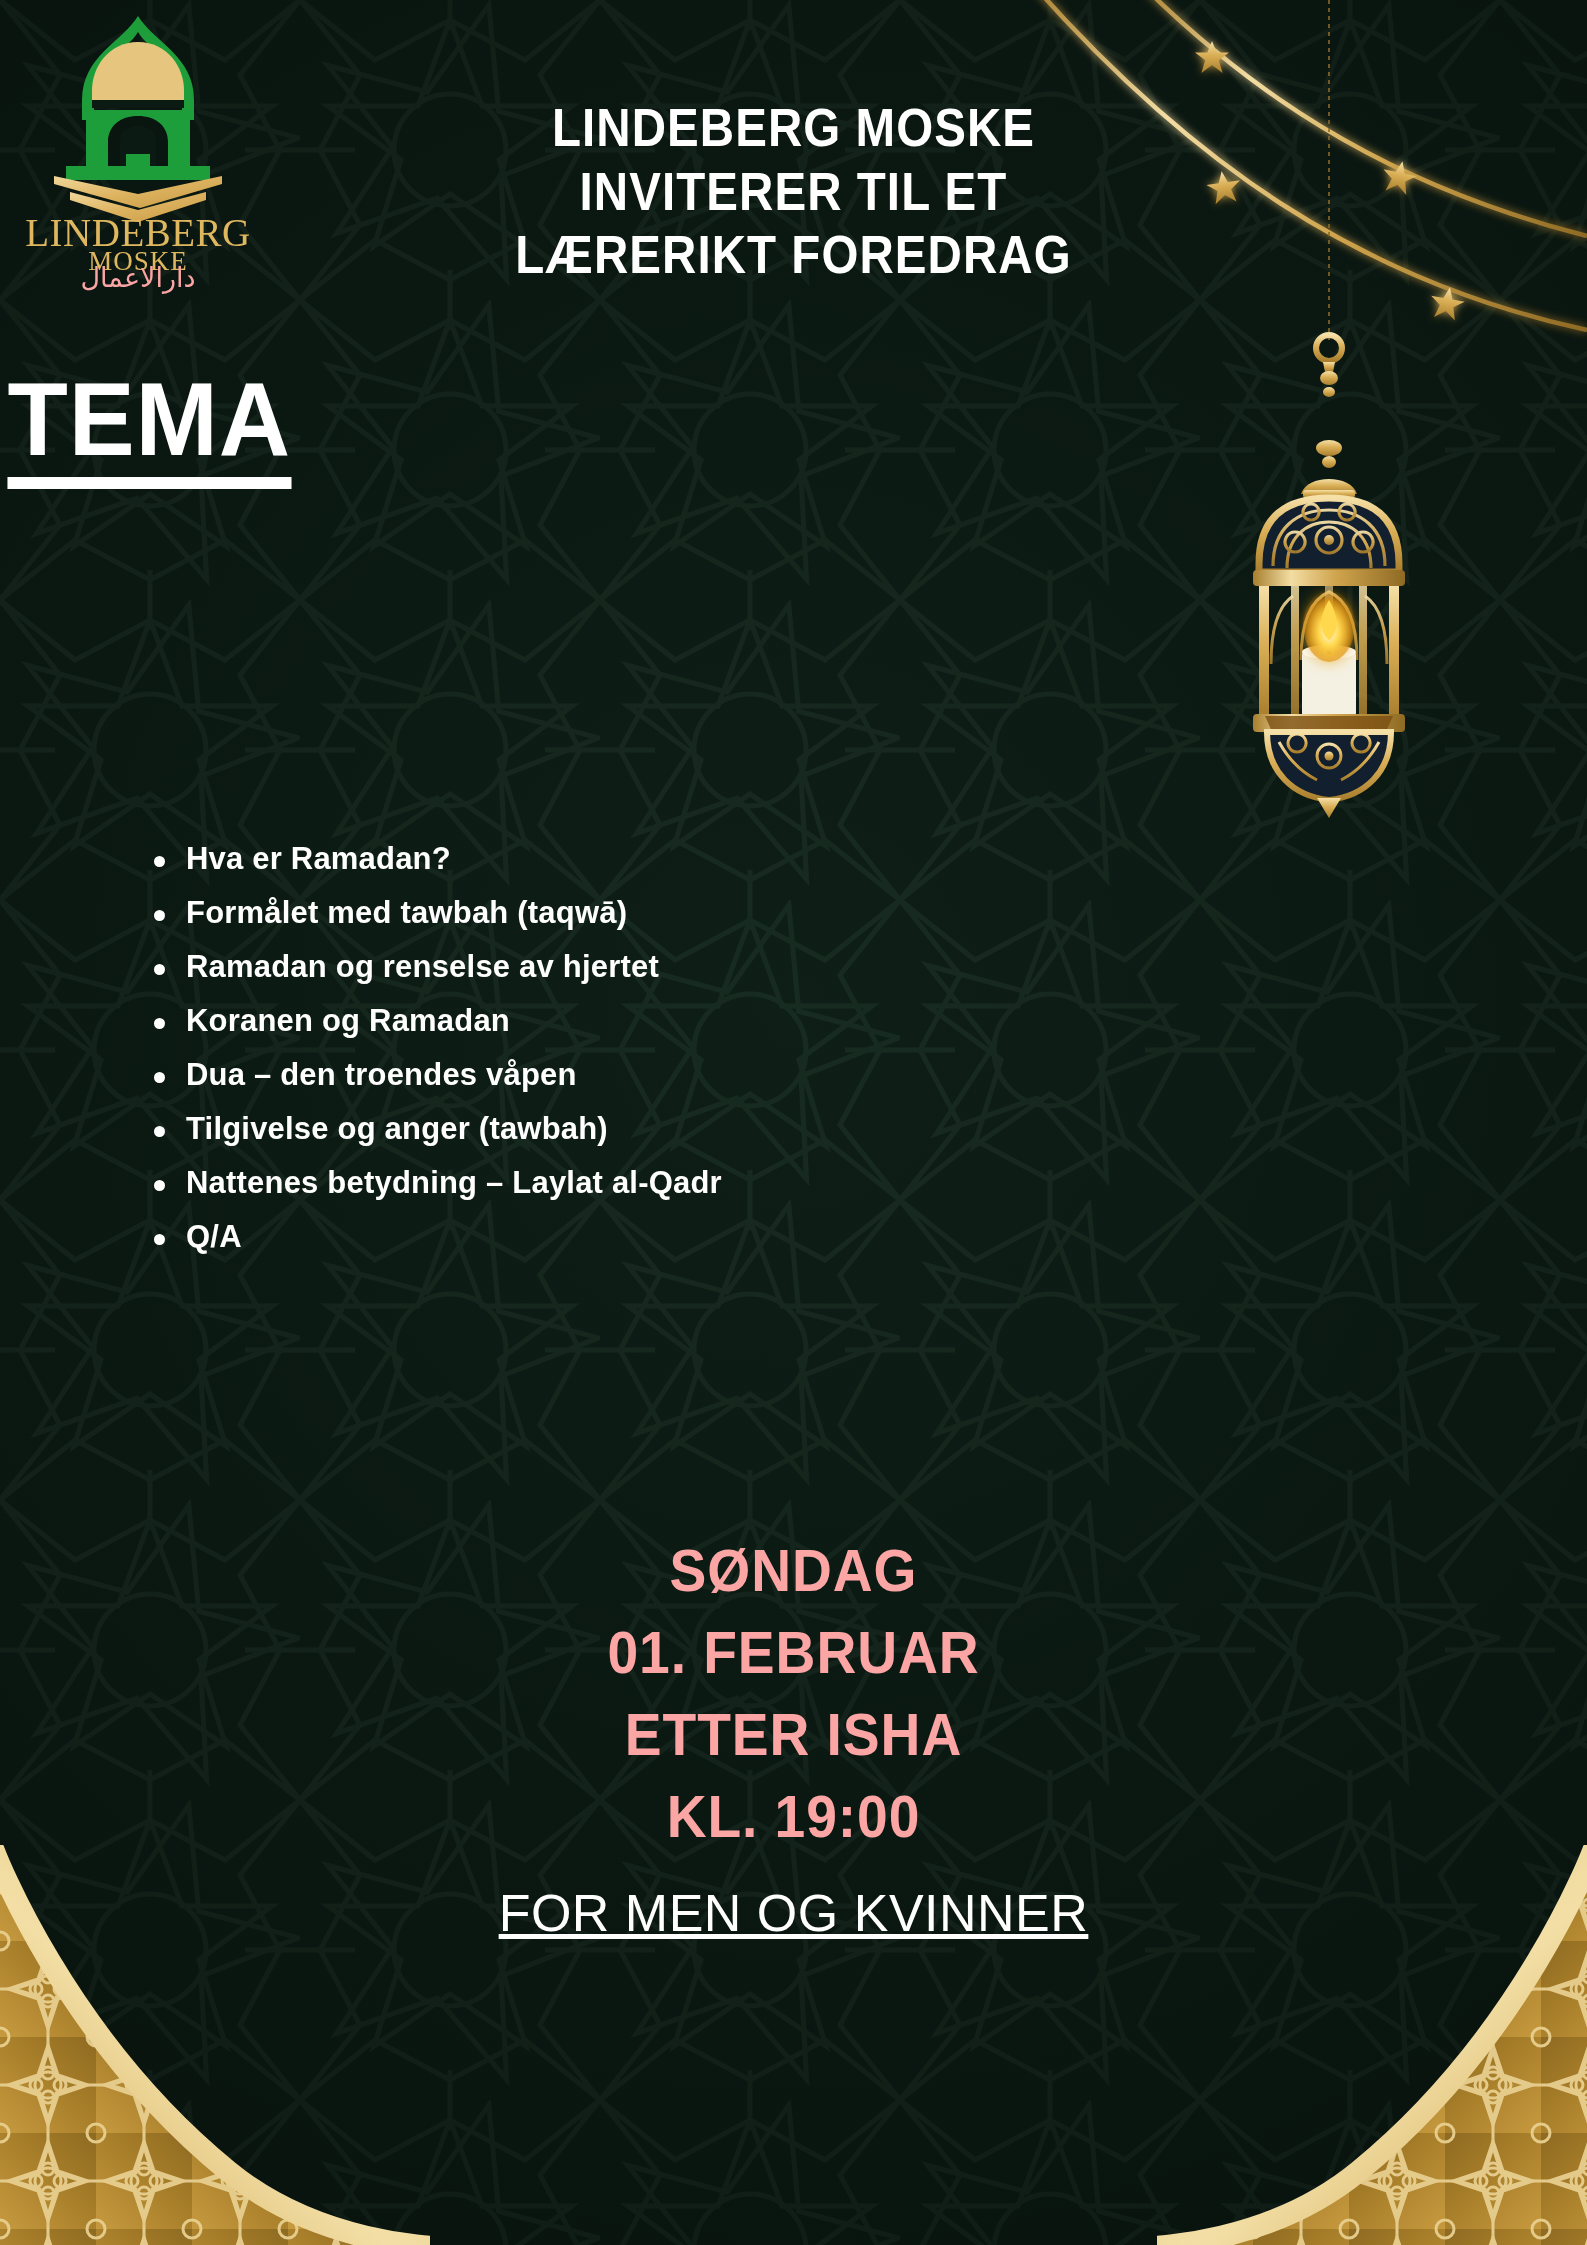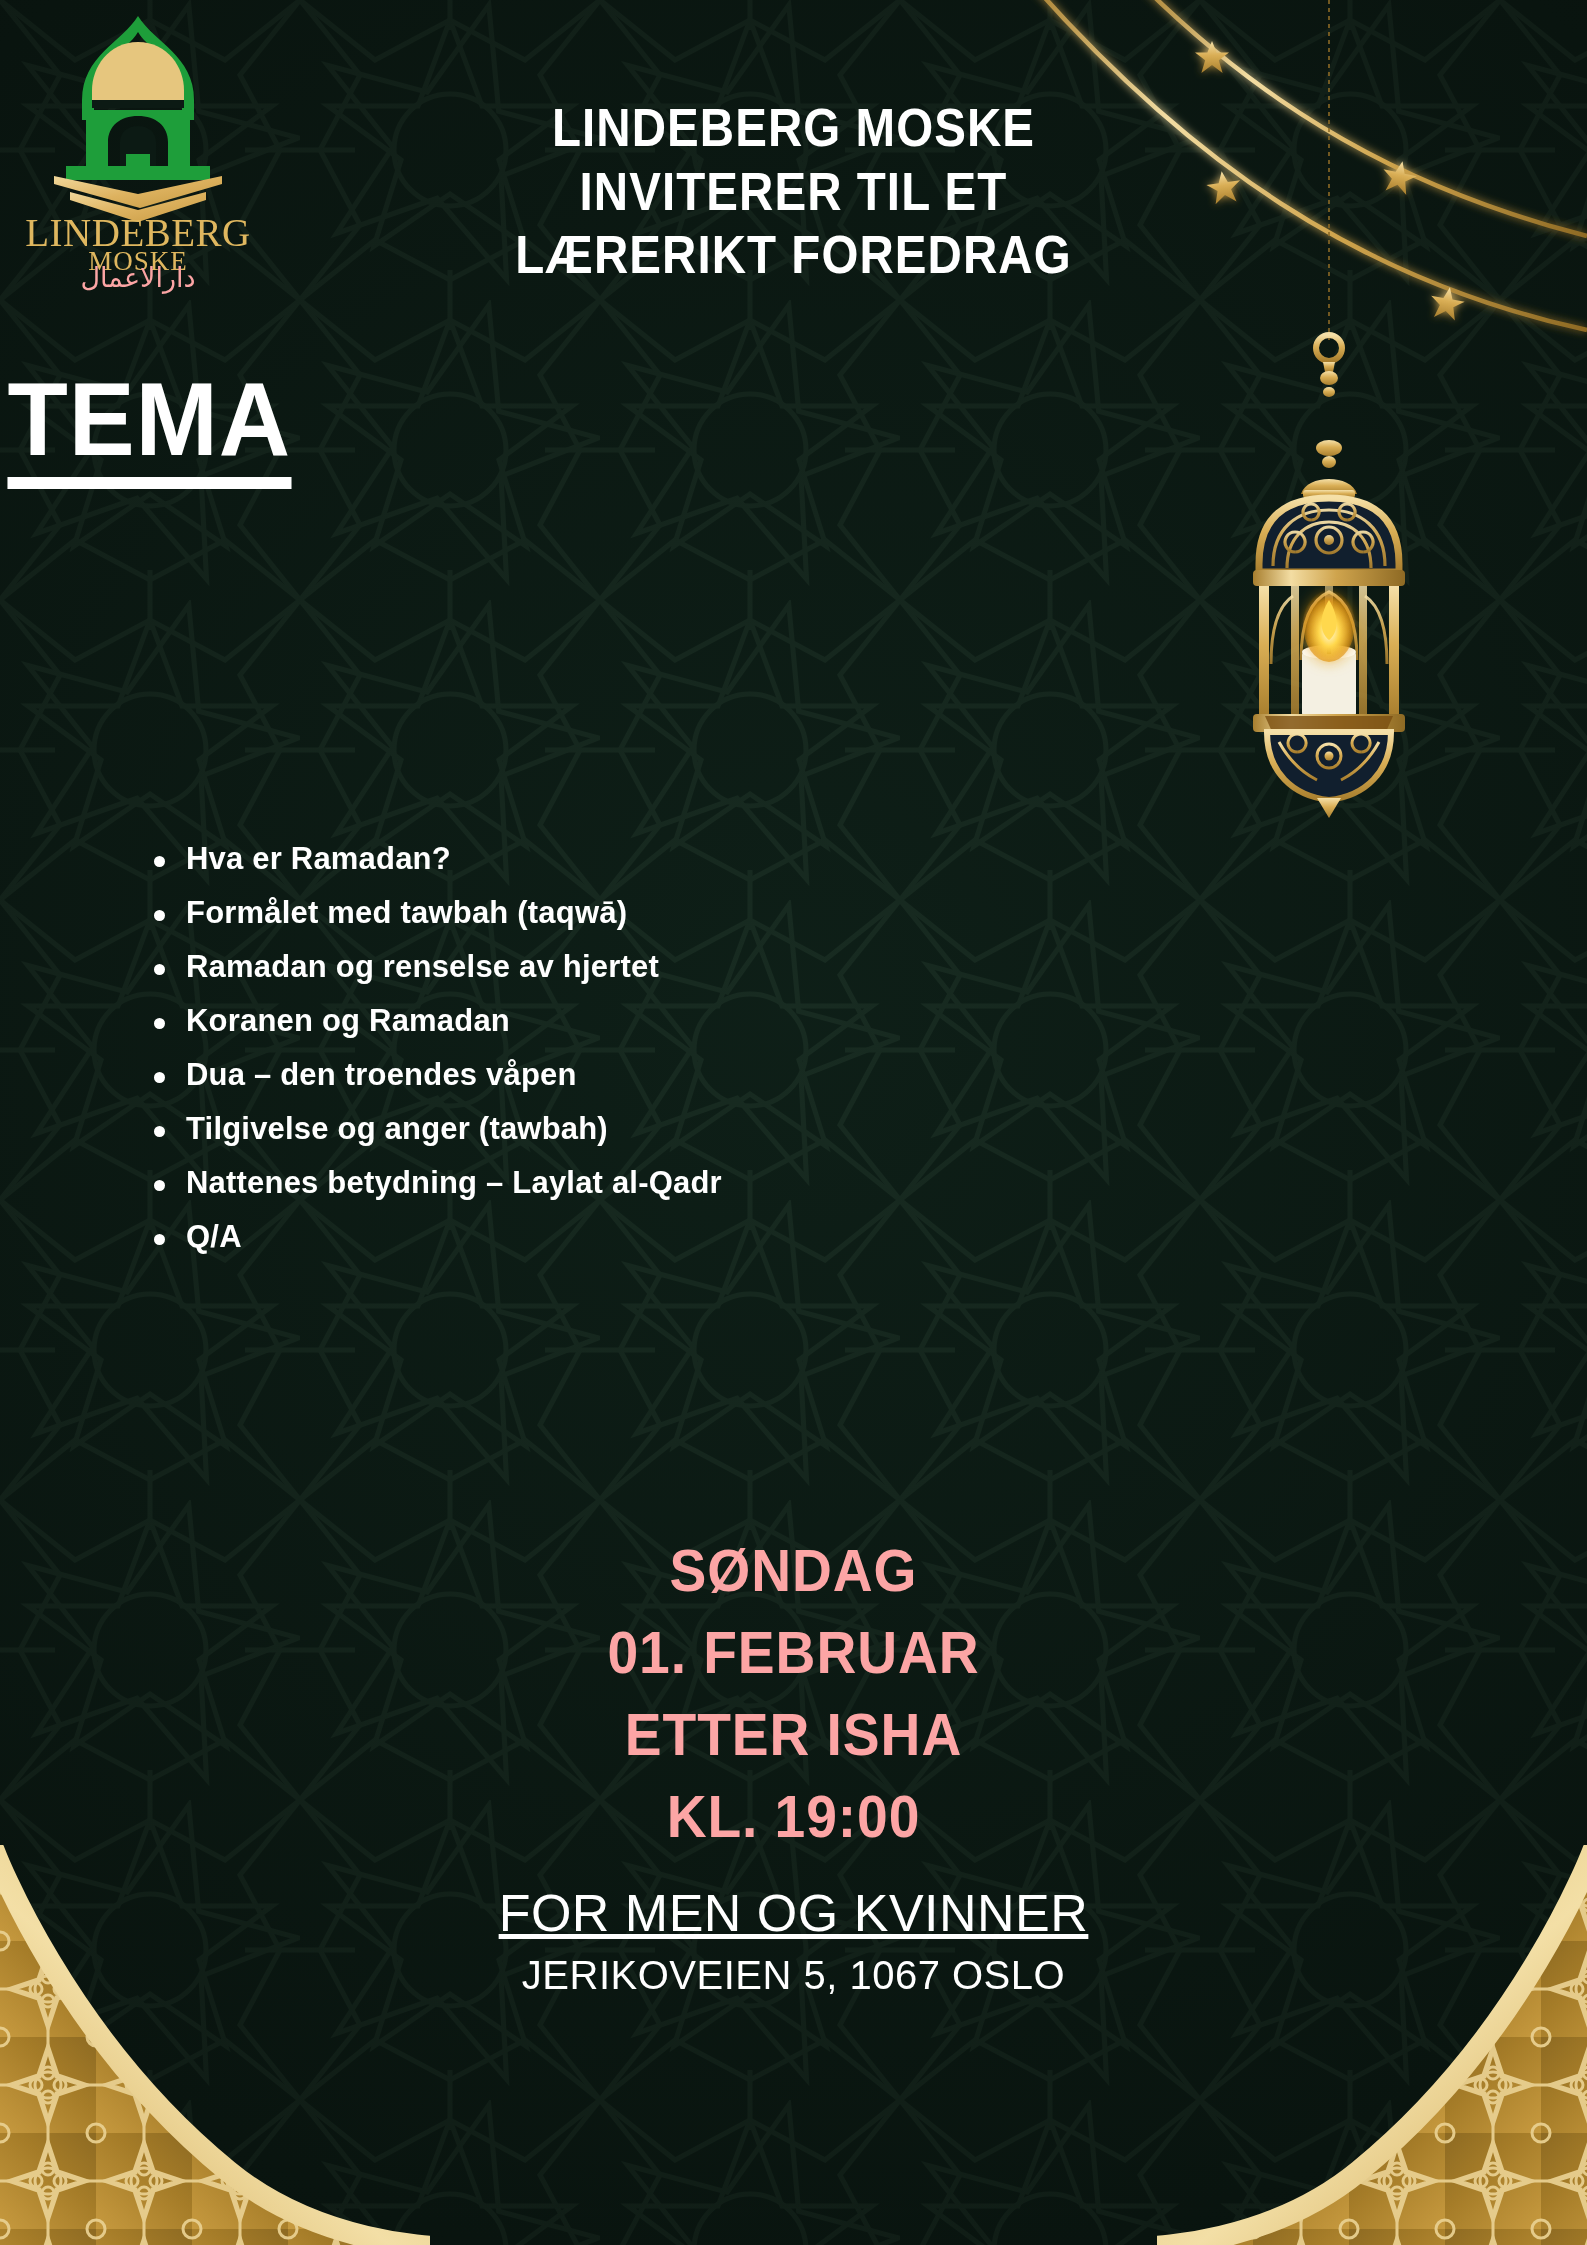--- a/index.html
+++ b/index.html
@@ -482,17 +482,16 @@
 
     <div class="when">
       <span class="l">SØNDAG</span>
       <span class="l">01. FEBRUAR</span>
       <span class="l">ETTER ISHA</span>
       <span class="l">KL. 19:00</span>
     </div>
 
     <div class="who">
       <span class="big">FOR MEN OG KVINNER</span>
-      <span class="small">JERIKOVEIEN 5, 1067 OSLO</span>
     </div>
 
   </div>
 </div>
 
 </body></html>

